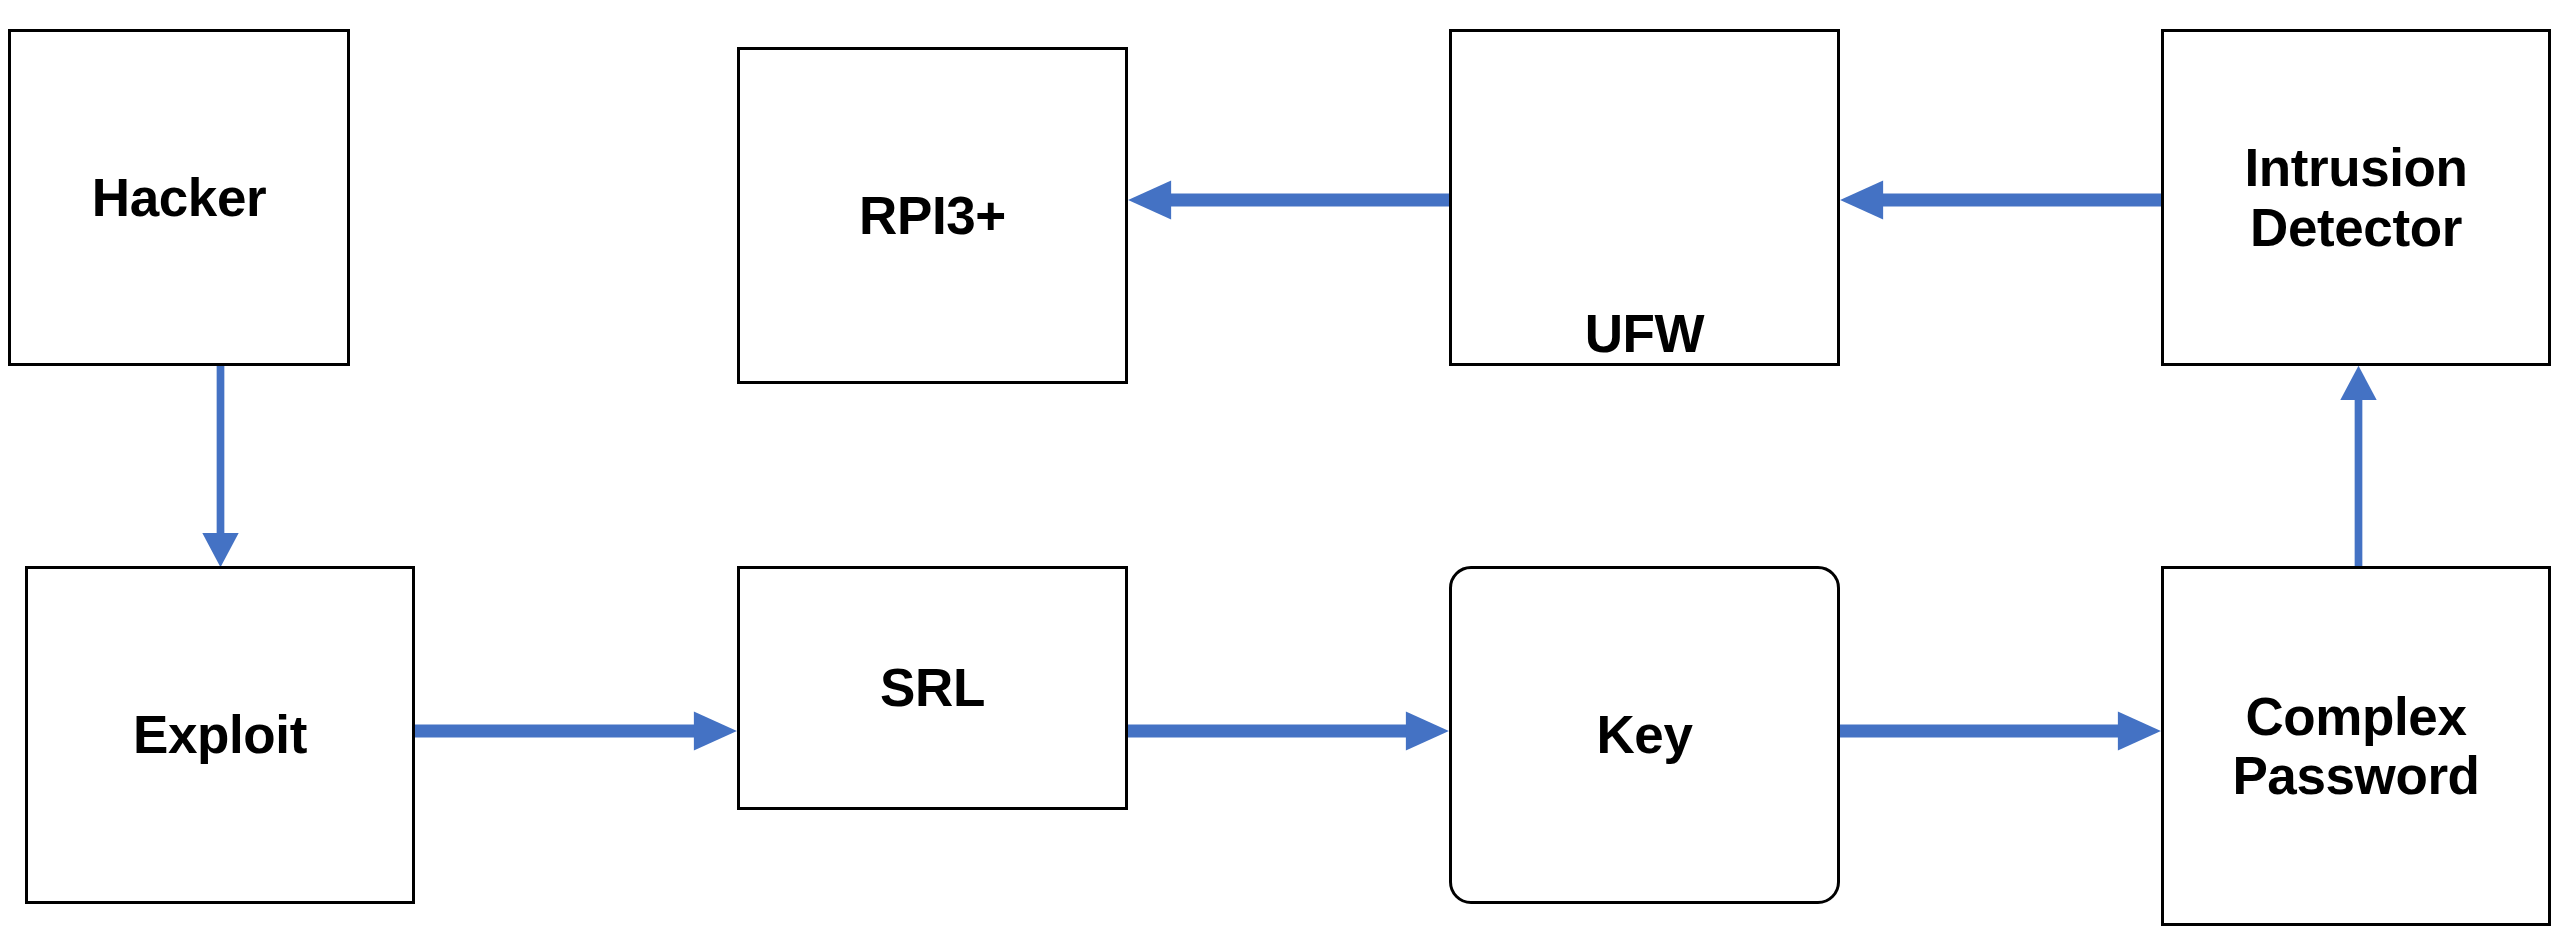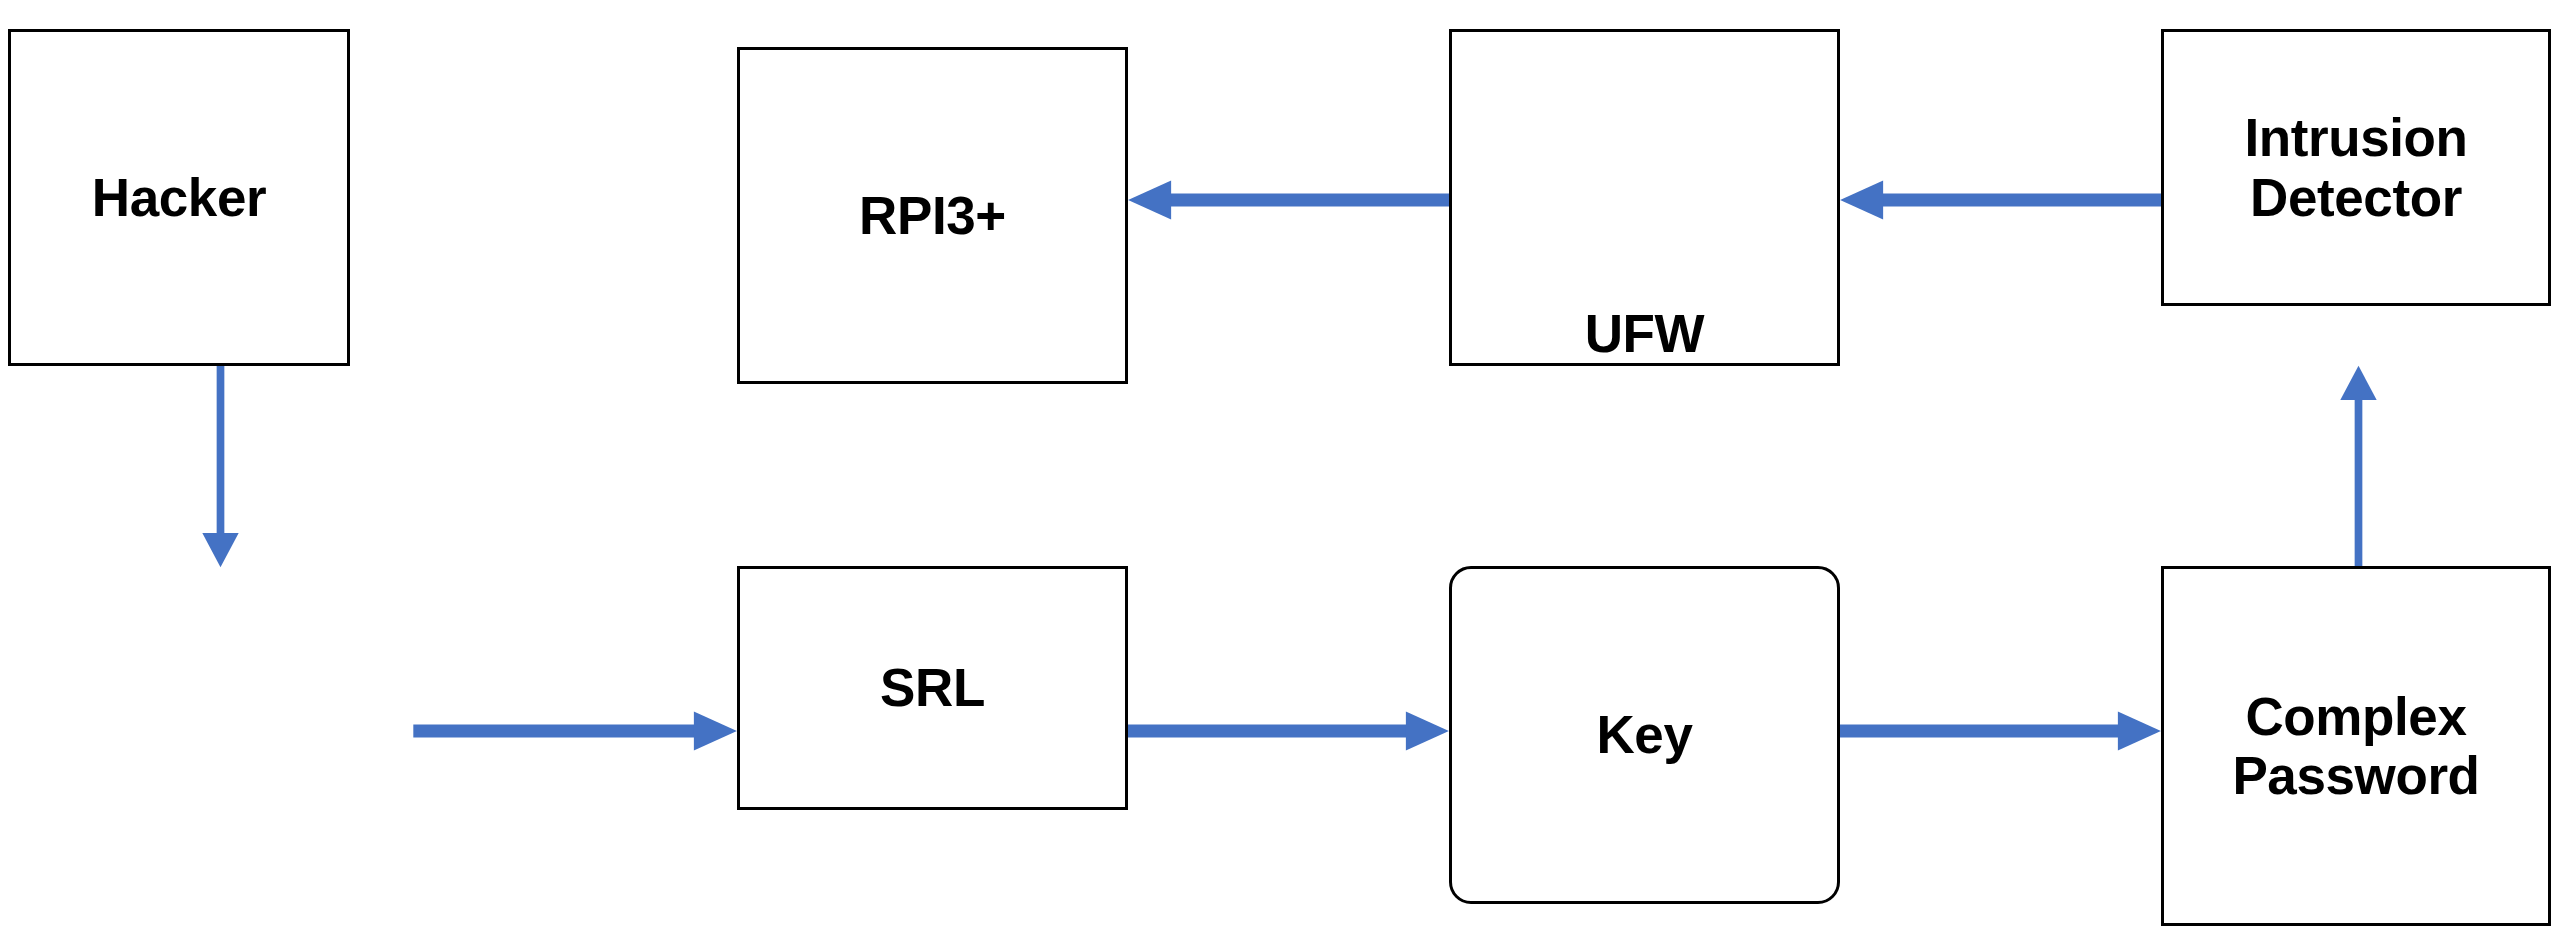--- a/index.html
+++ b/index.html
@@ -54,25 +54,28 @@
   </div>
 
   <div class="node" style="left:737px; top:47px; width:391px; height:337px;justify-content:center;">
     <div class="node-label">RPI3+</div>
   </div>
 
   <div class="node" style="left:1449px; top:29px; width:391px; height:337px;align-items:flex-end;">
     <div class="node-label">UFW</div>
   </div>
 
-  <div class="node" style="left:2161px; top:29px; width:390px; height:277px;">
+  <div class="node" style="left:2161px; top:29px; width:390px; height:337px;">
     <div class="node-label">Intrusion
 Detector</div>
   </div>
 
+  <div class="node" style="left:25px; top:566px; width:390px; height:338px;">
+    <div class="node-label">Exploit</div>
+  </div>
 
   <div class="node" style="left:737px; top:566px; width:391px; height:244px;">
     <div class="node-label">SRL</div>
   </div>
 
   <div class="node" style="left:1449px; top:566px; width:391px; height:338px;border-radius:22px;">
     <div class="node-label">Key</div>
   </div>
 
   <div class="node" style="left:2161px; top:566px; width:390px; height:360px;">

